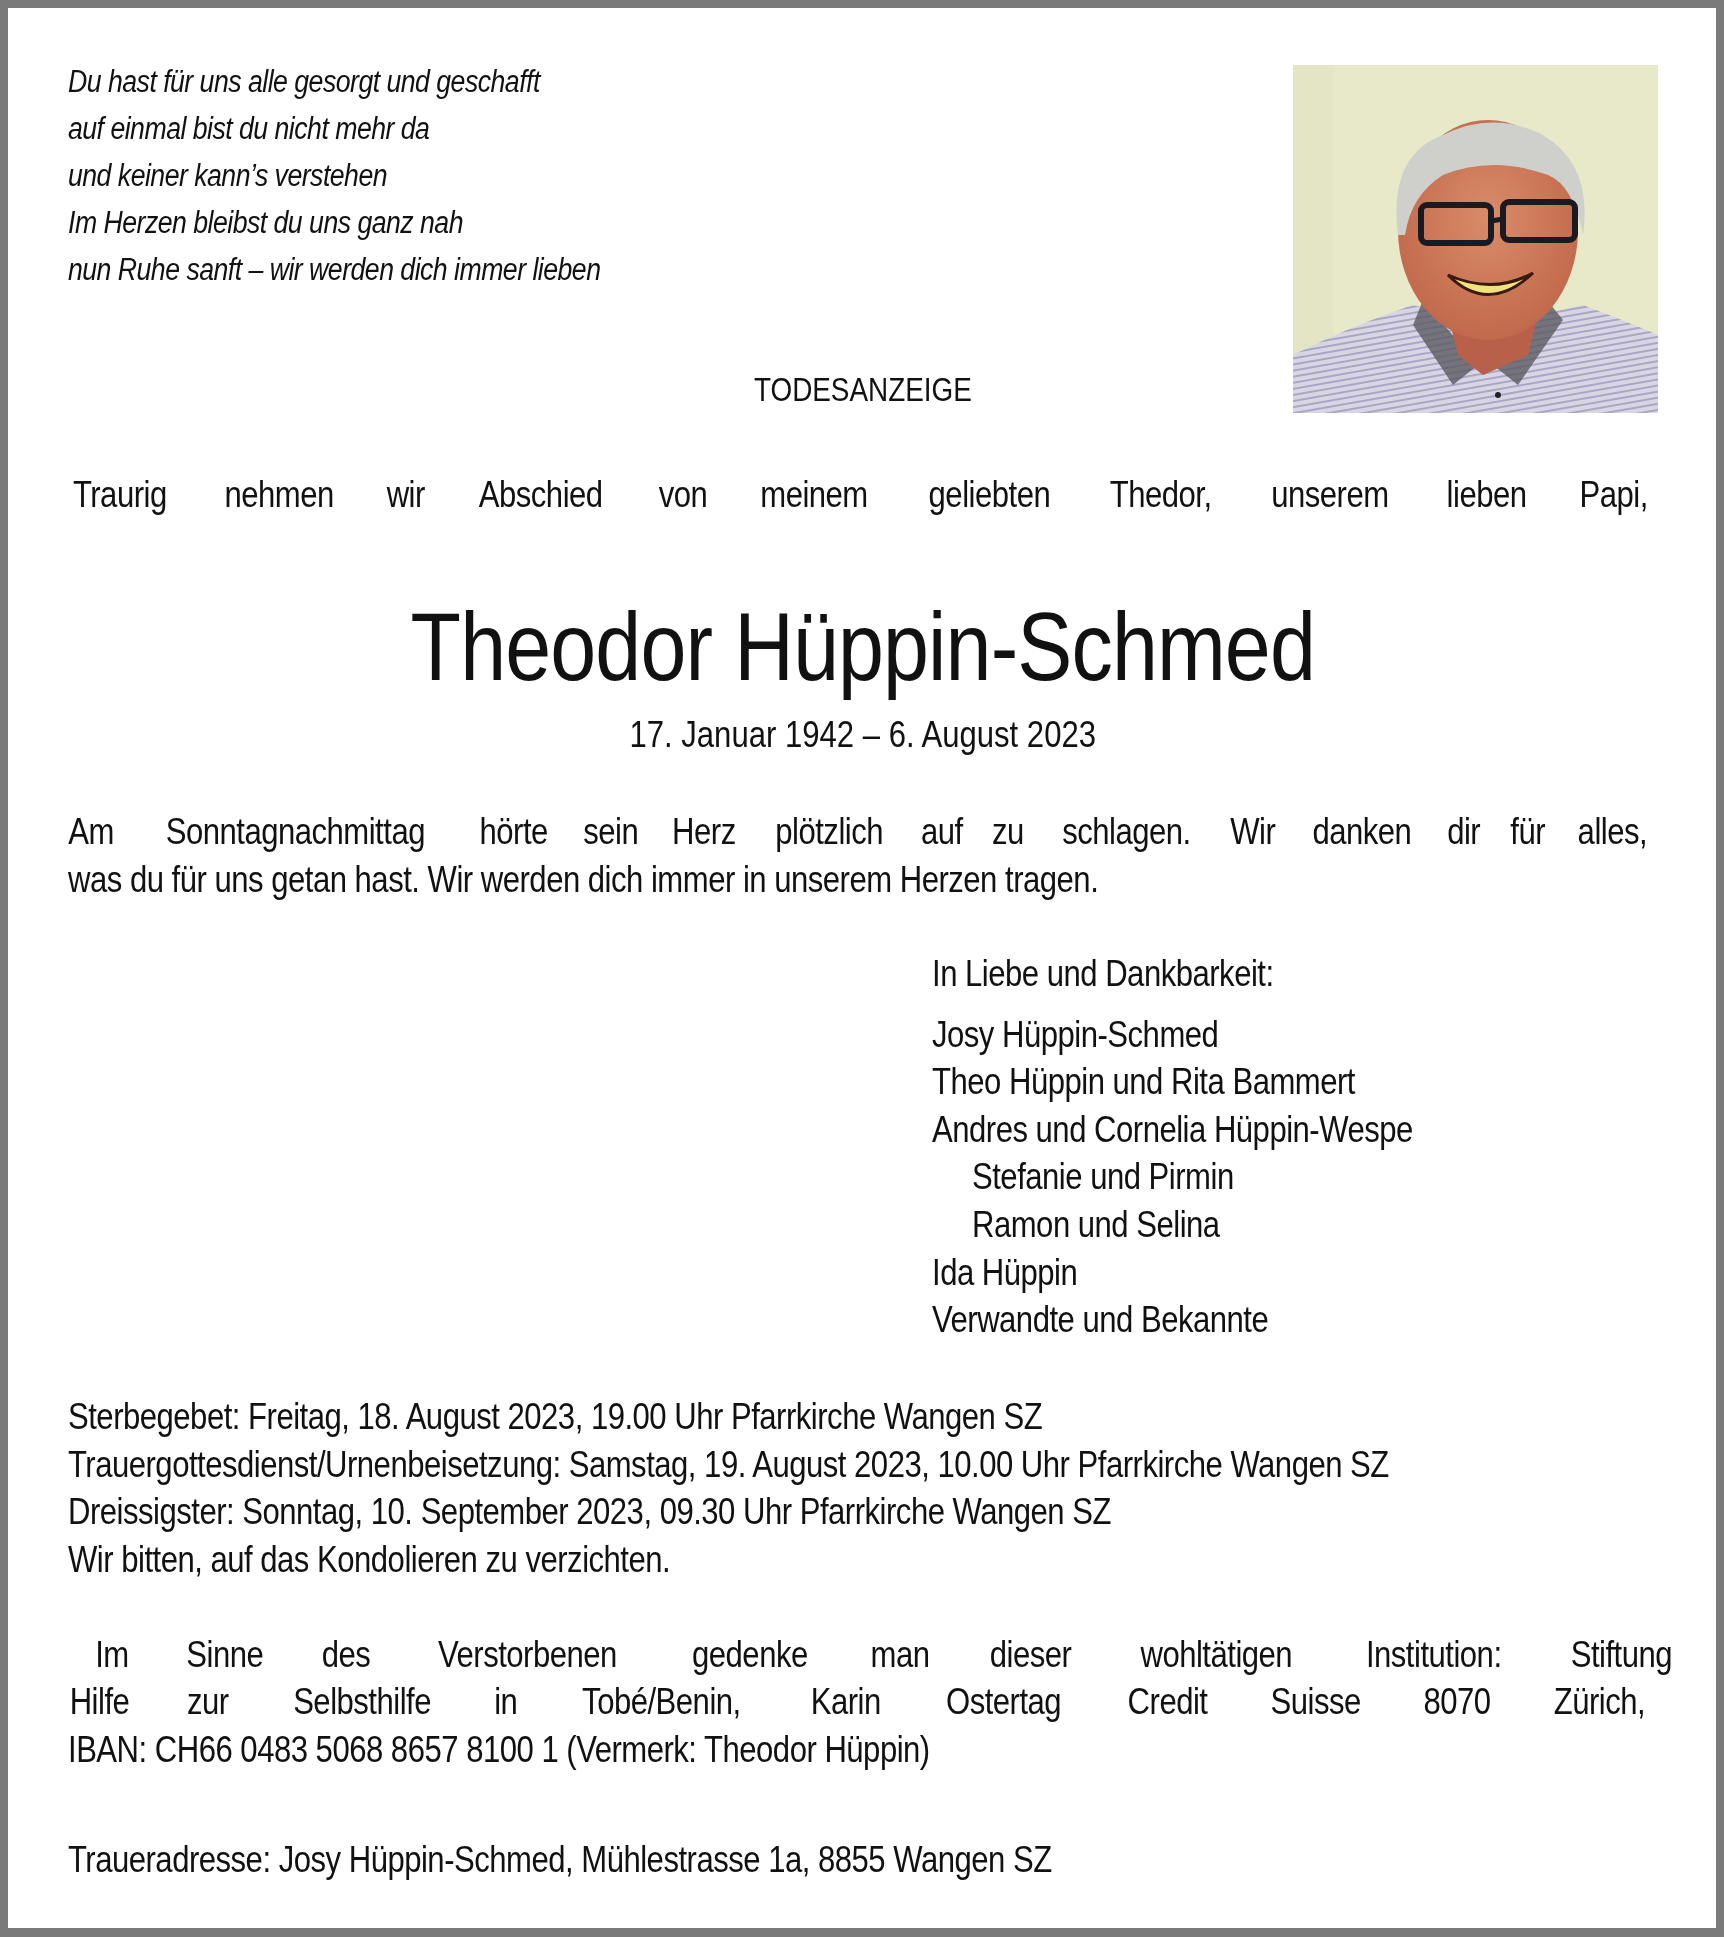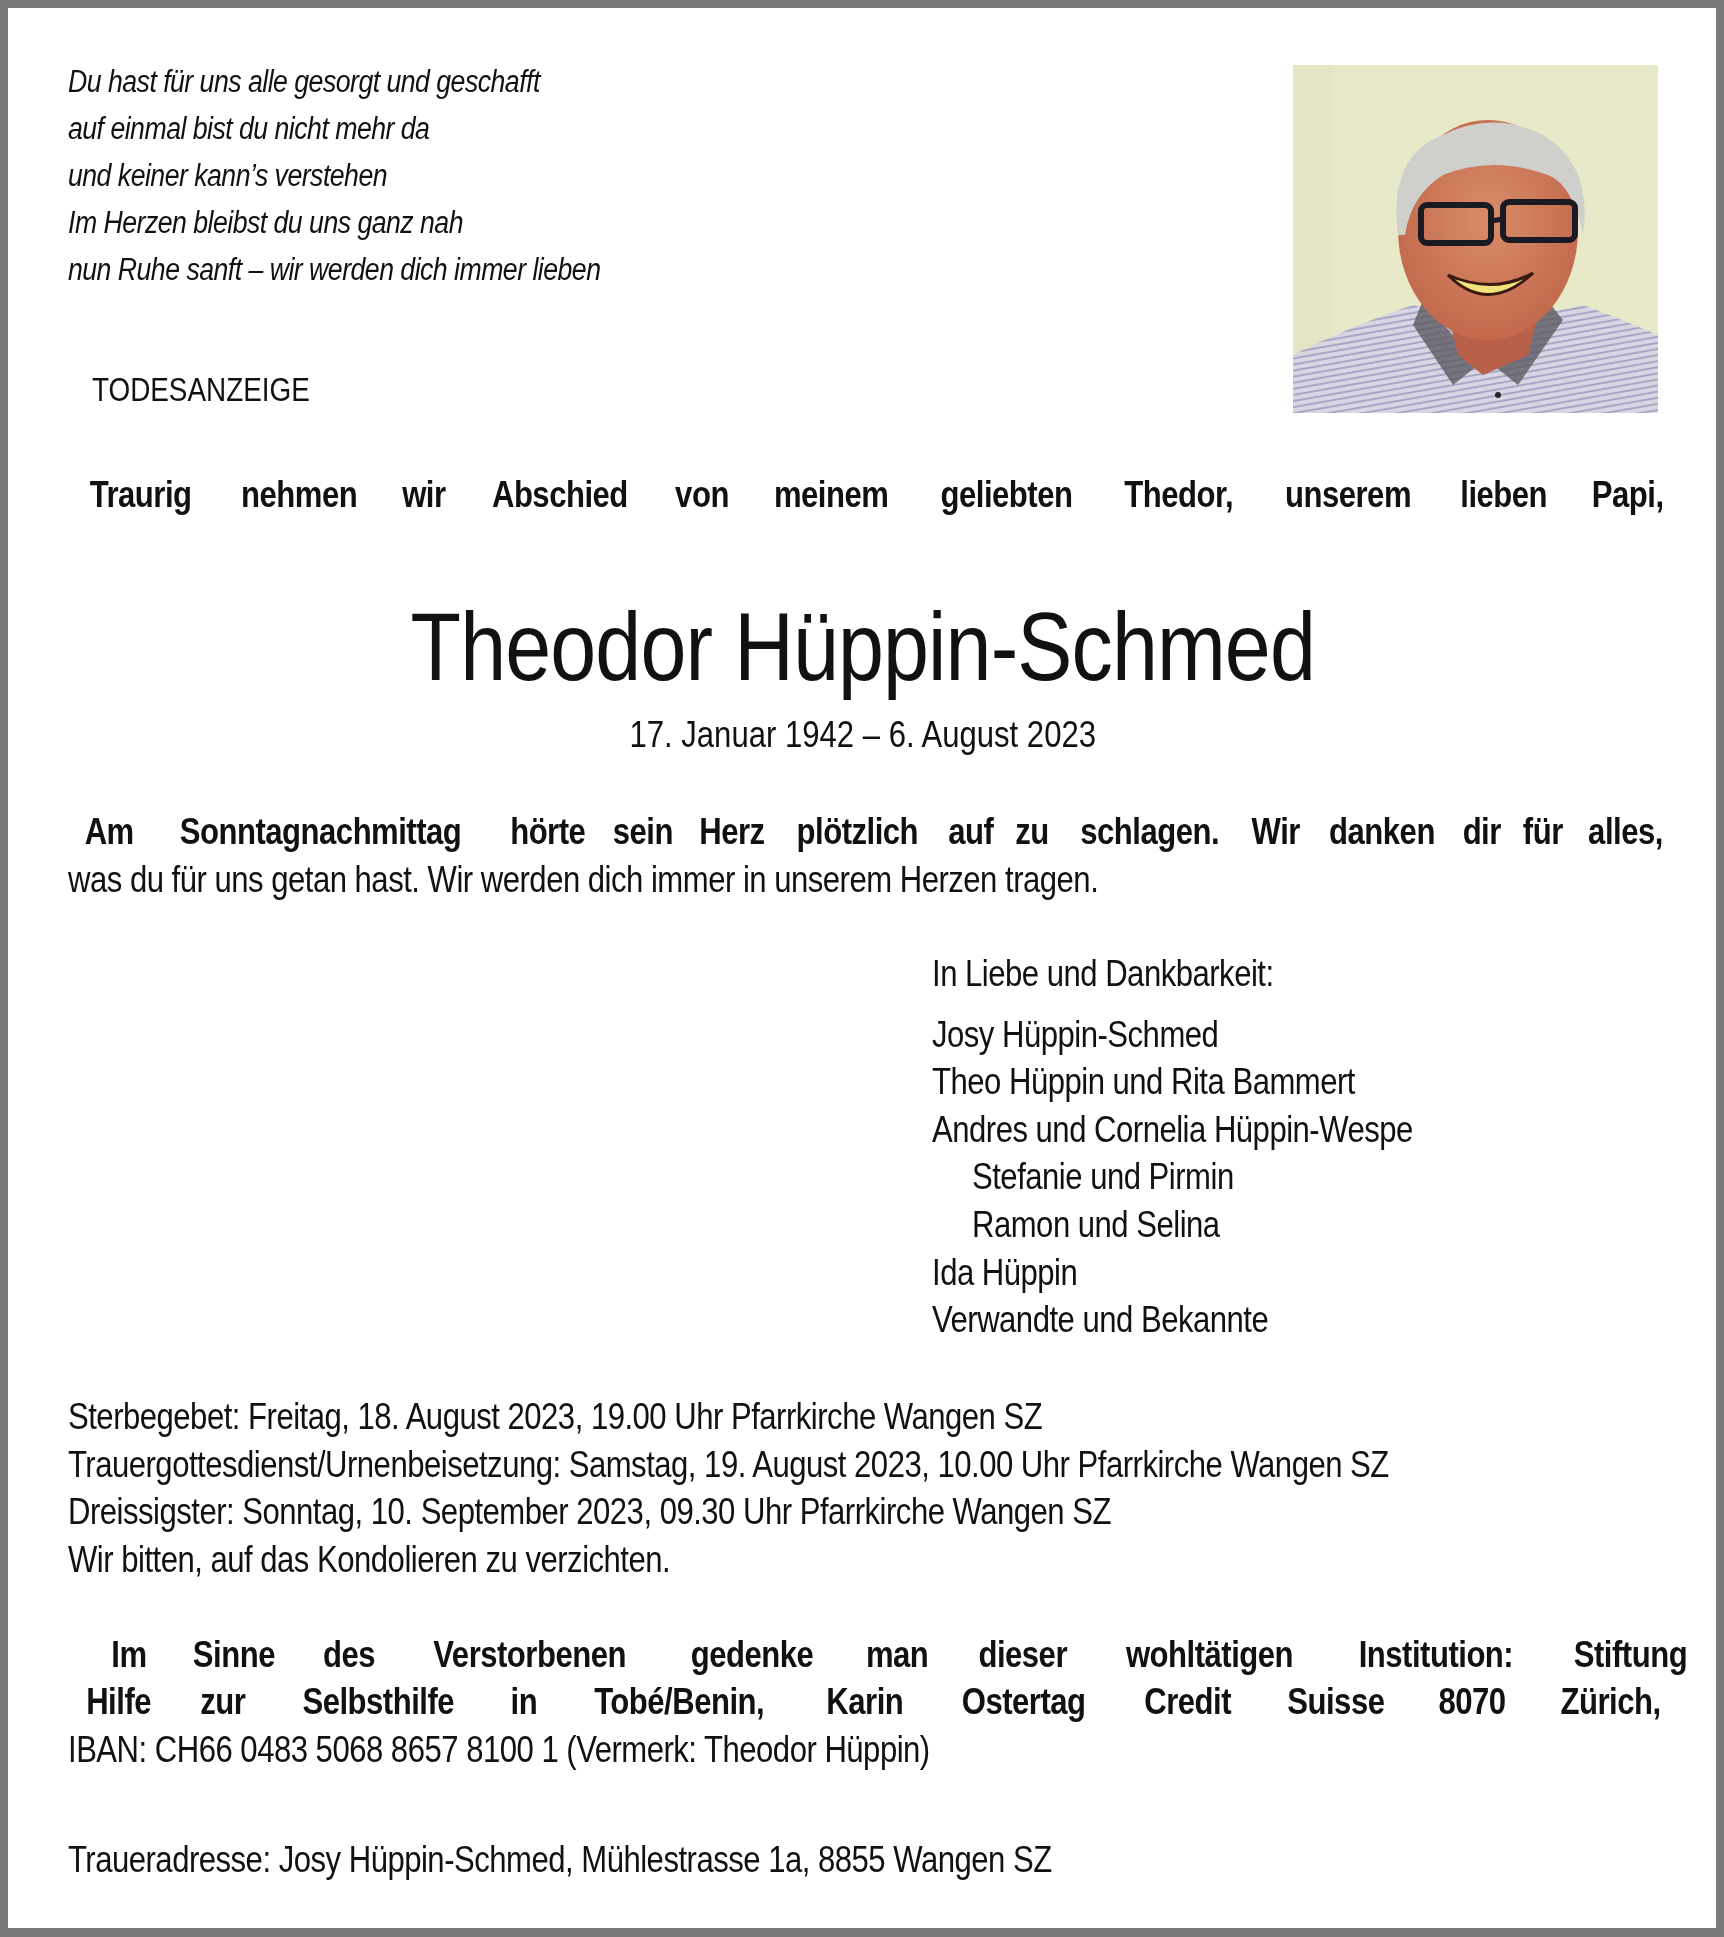--- a/index.html
+++ b/index.html
@@ -31,42 +31,42 @@
   .photo {
     position: absolute;
     left: 1285px; top: 57px;
     width: 365px; height: 348px;
     background: #e7e9c8;
     overflow: hidden;
   }
   .heading {
     position: absolute;
     left: 60px; width: 1590px;
-    text-align: left;
+    text-align: center;
     font-size: 34px;
     letter-spacing: 0px;
   }
   .heading span { display: inline-block; transform: scaleX(0.82); }
   .body-line {
     position: absolute;
     left: 60px;
     font-size: 37px;
     white-space: nowrap;
     letter-spacing: -0.6px;
   }
   .body-line .txt { display: inline-block; transform-origin: left center; transform: scaleX(0.84); }
   .justified {
     position: absolute;
-    left: 72px; width: 1590px;
+    left: 56px; width: 1590px;
     font-size: 37px;
     letter-spacing: -0.6px;
     text-align: justify;
     text-align-last: justify;
     white-space: normal;
-    height: 48px; overflow: visible; font-weight: bold;
+    height: 48px; overflow: visible;
   }
   .justified .w { display: inline-block; transform: scaleX(0.84); transform-origin: center; }
   .name {
     position: absolute;
     left: 60px; width: 1590px;
     text-align: center;
     font-size: 96px;
     letter-spacing: -1px;
   }
   .name span { display: inline-block; transform: scaleX(0.86); }

